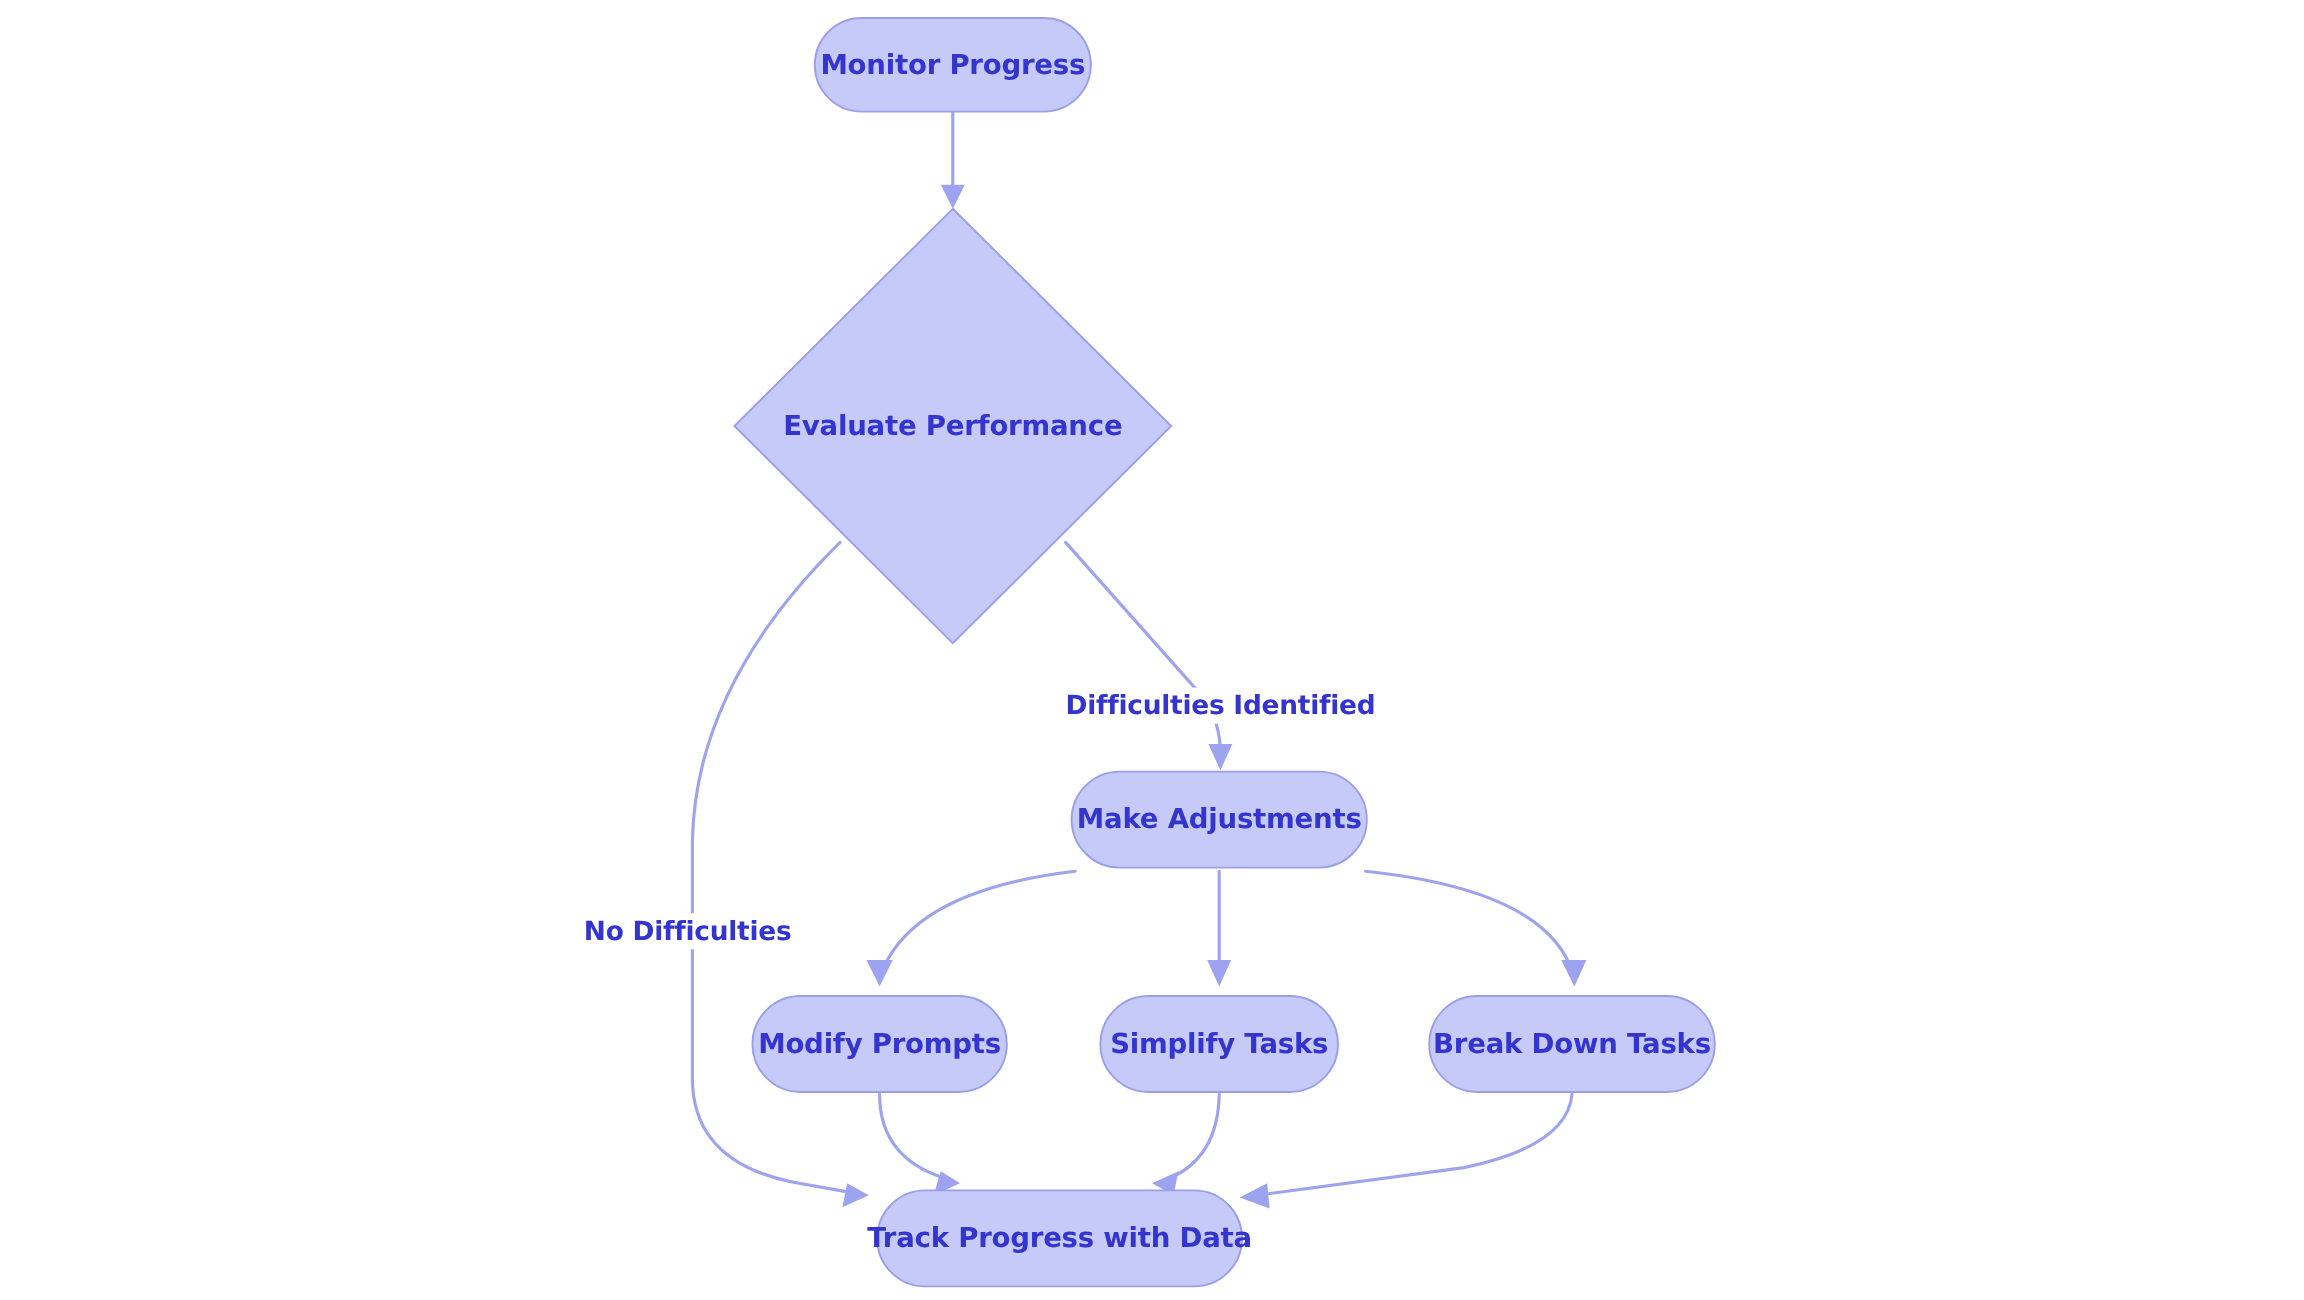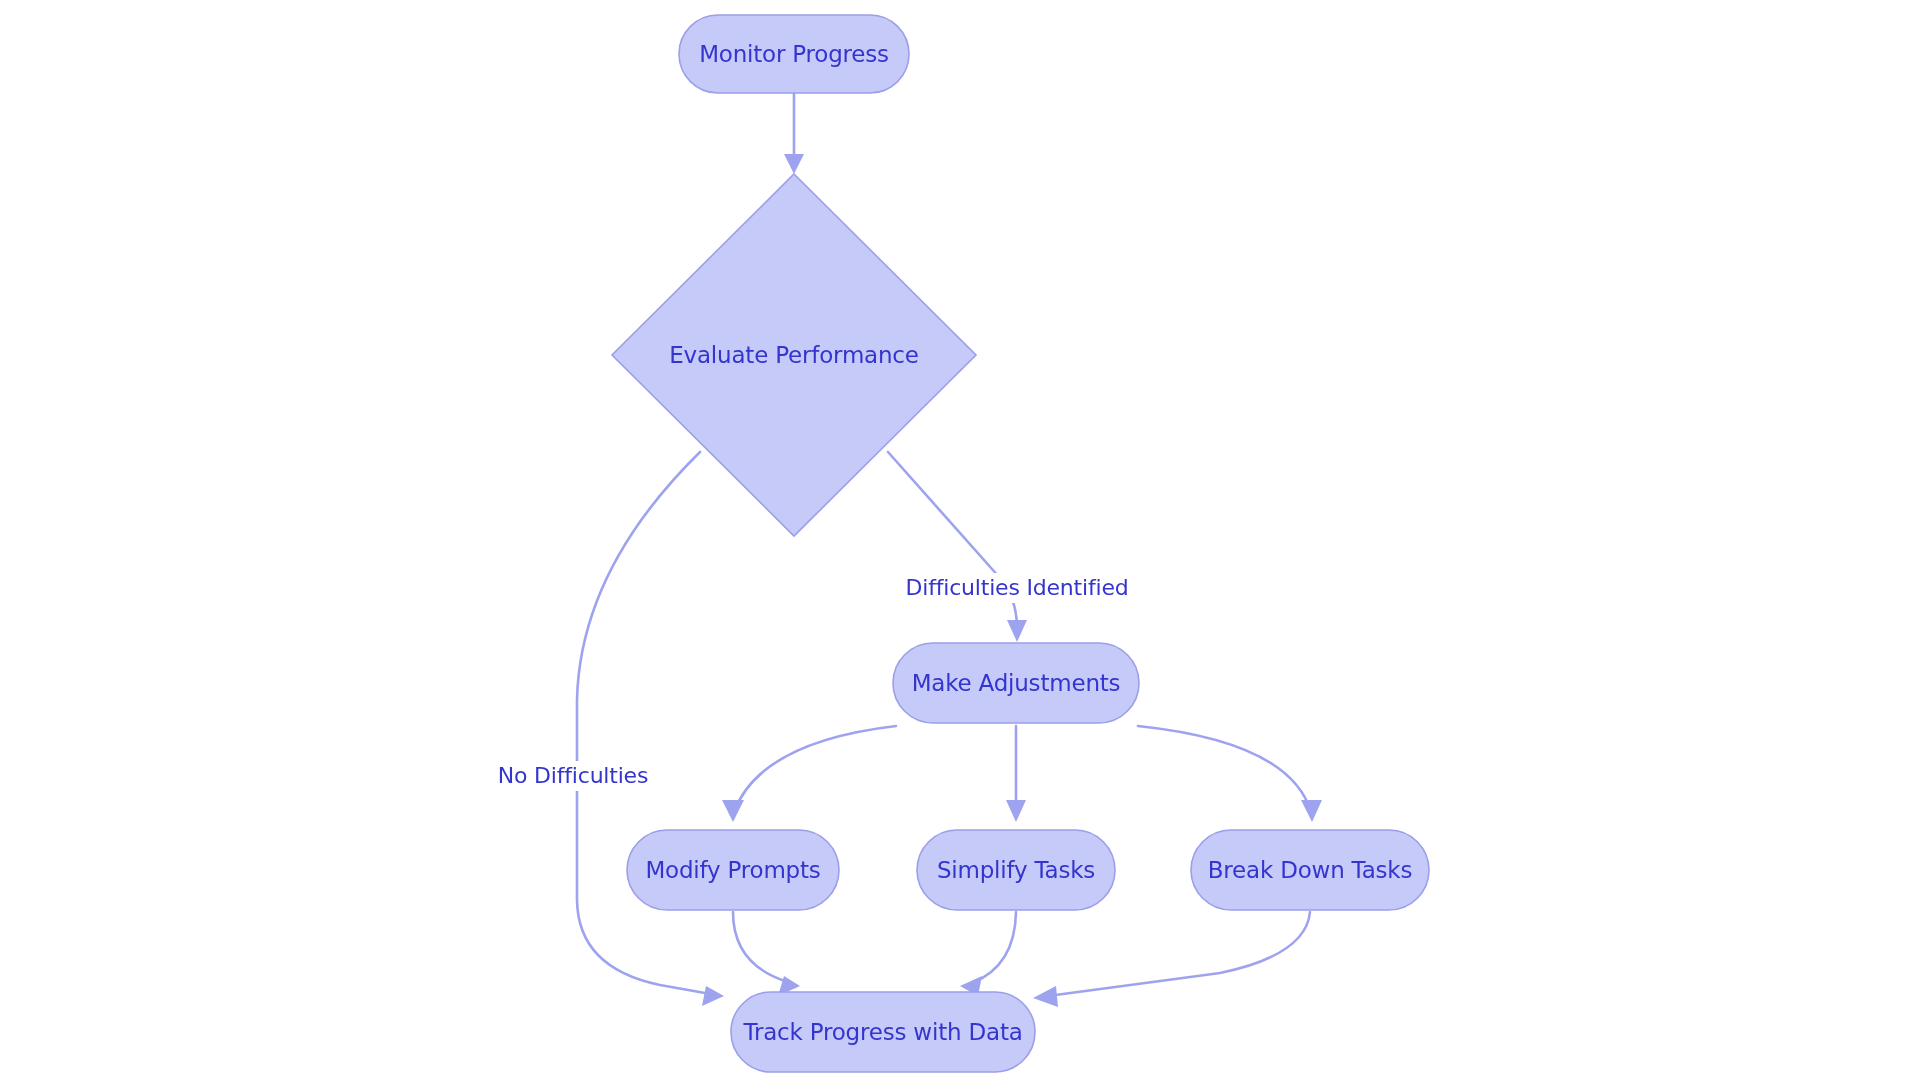--- a/index.html
+++ b/index.html
@@ -12,20 +12,21 @@
     width: 1920px;
     height: 1083px;
     font-family: "DejaVu Sans", "Liberation Sans", sans-serif;
     overflow: hidden;
   }
   #flow-root {
     position: relative;
     width: 1920px;
     height: 1083px;
     background: #ffffff;
+    font-weight: bold;
   }
   #flow-svg {
     position: absolute;
     top: 0;
     left: 0;
     width: 1920px;
     height: 1083px;
     display: block;
   }
   .node-shape {

